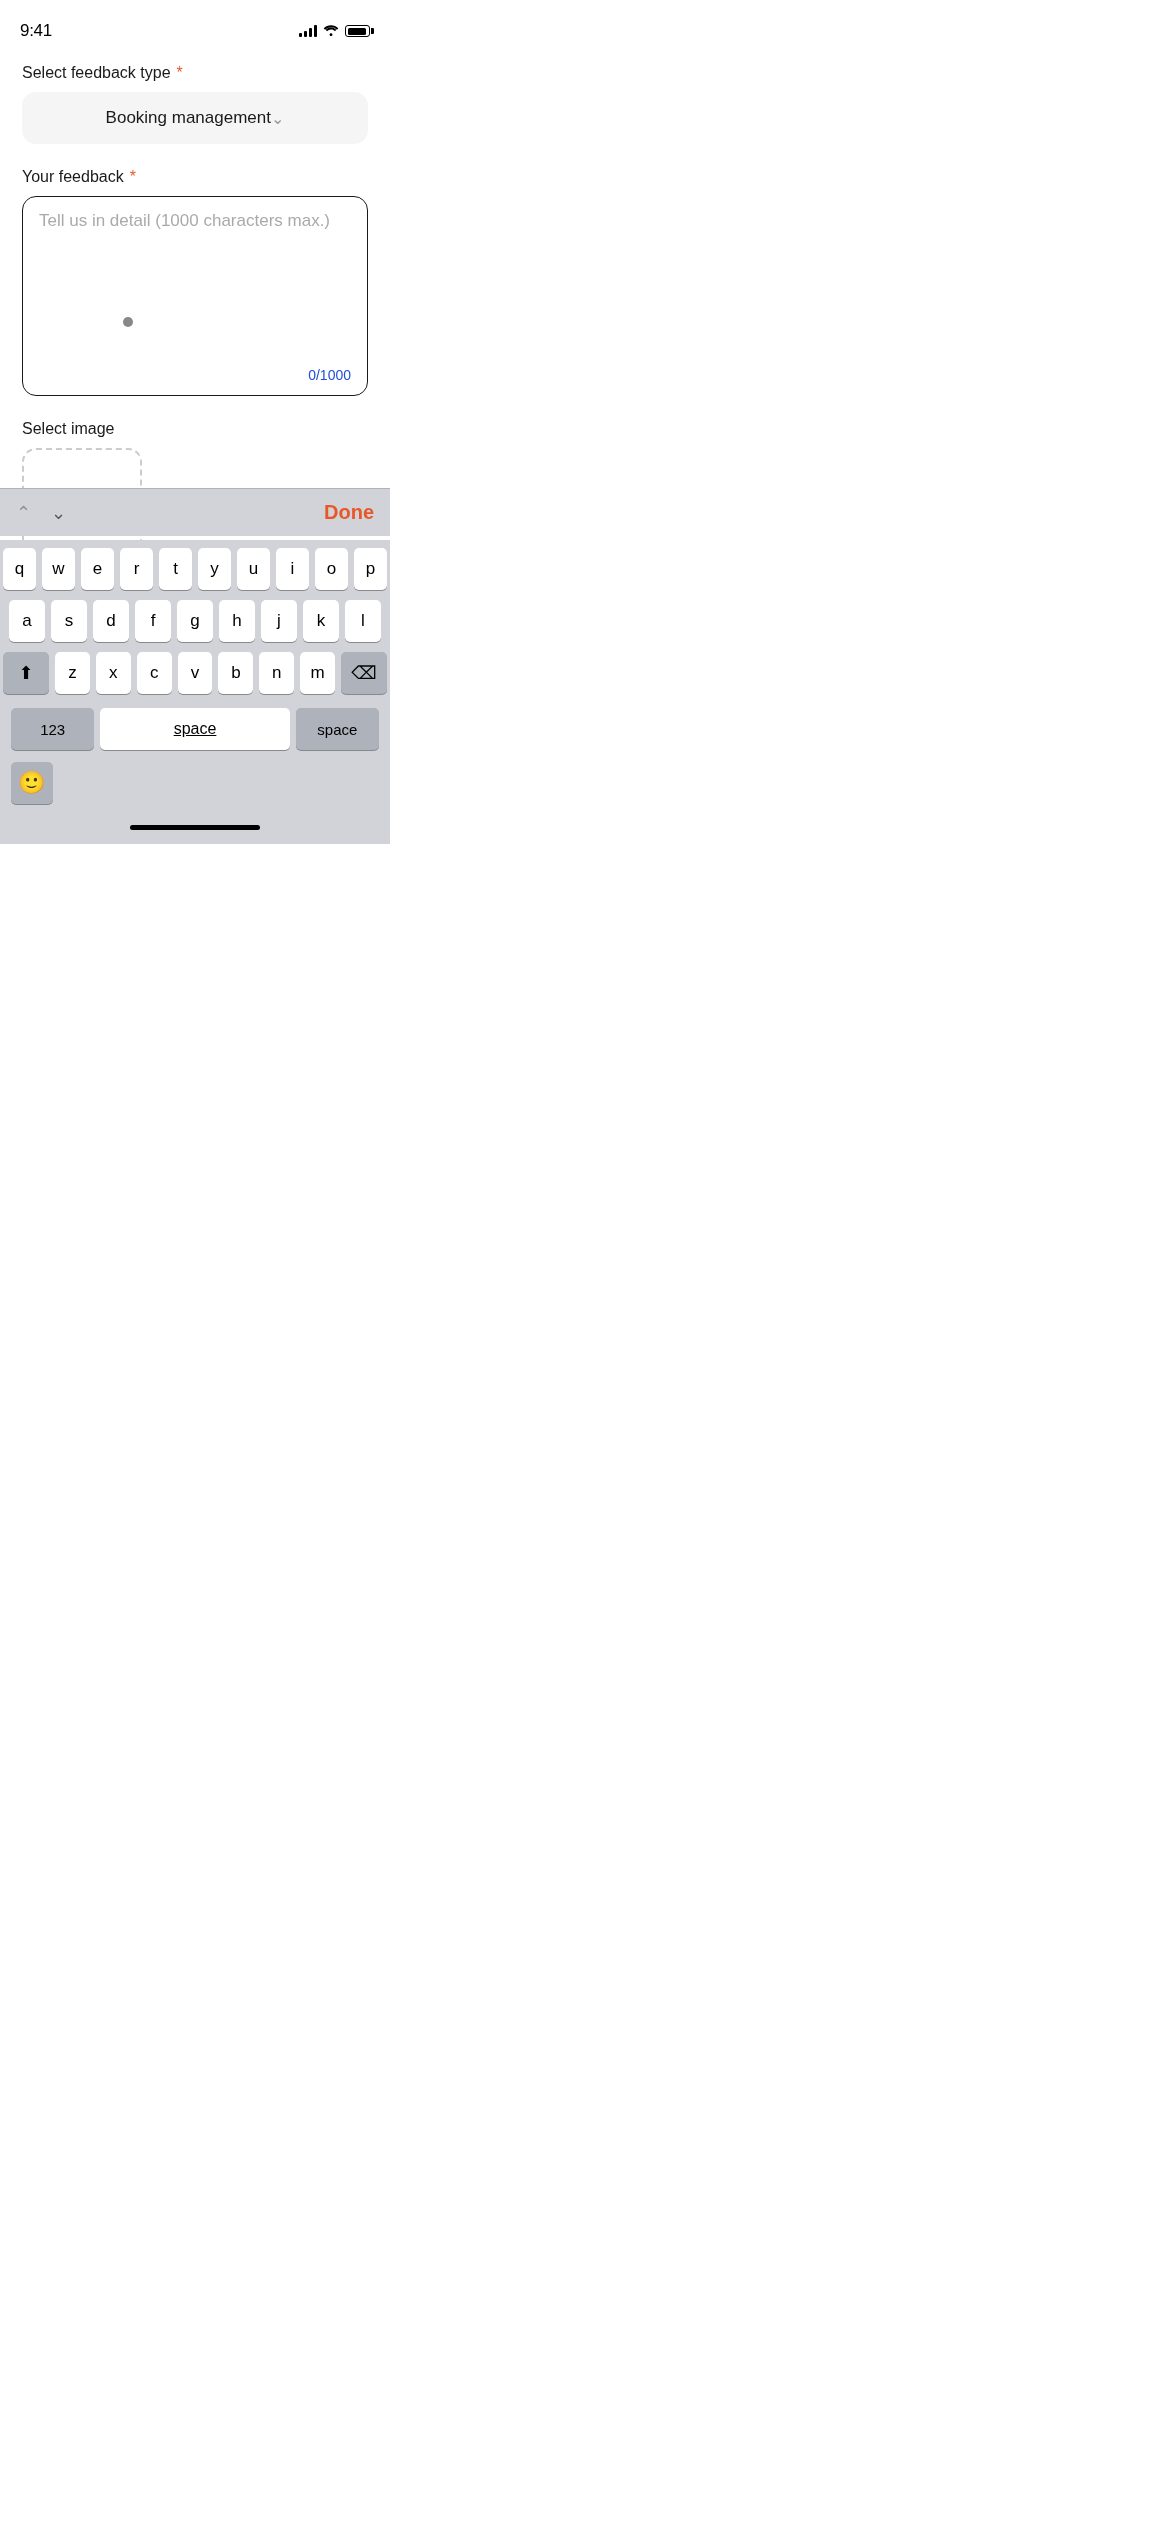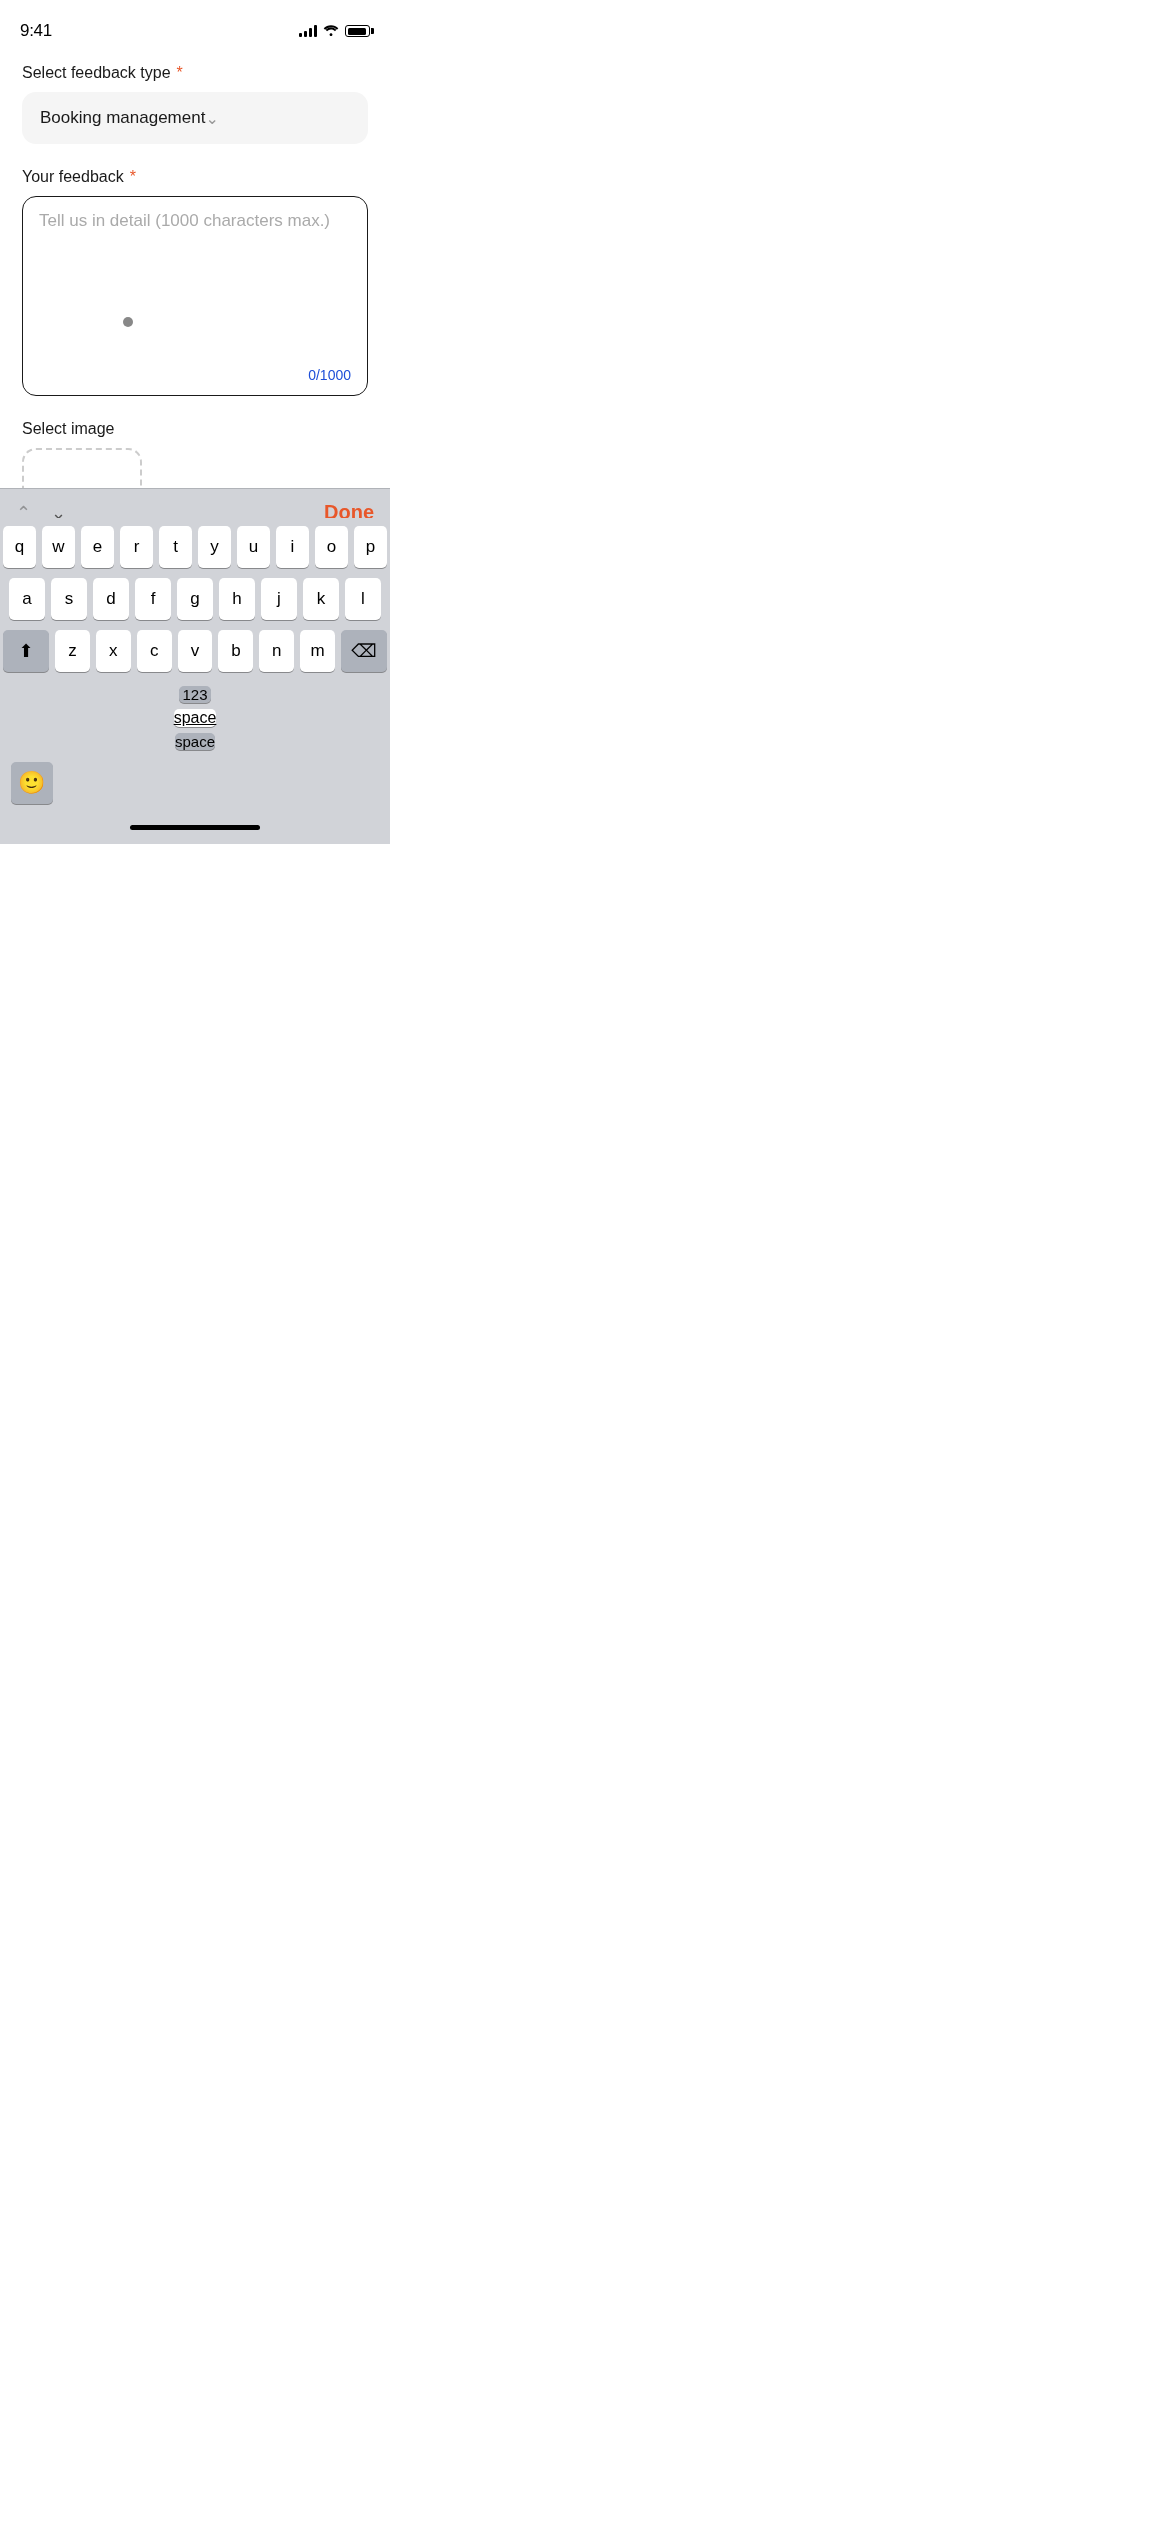--- a/index.html
+++ b/index.html
@@ -105,21 +105,21 @@
       color: #E8572A;
       font-size: 16px;
     }
 
     
     .dropdown-select {
       background: #f5f5f5;
       border-radius: 14px;
       padding: 16px 18px;
       display: flex;
-      justify-content: flex-start;
+      justify-content: center;
       align-items: center;
       cursor: pointer;
     }
 
     .dropdown-value {
       font-size: 17px;
       color: #1a1a1a;
       font-weight: 400;
     }
 
@@ -315,21 +315,20 @@
       flex: 2.2;
       max-width: 88px;
       font-size: 15px;
     }
 
     .bottom-row {
       display: flex;
       align-items: center;
       padding: 4px 8px 8px 8px;
       gap: 6px;
-      flex-direction: column;
     }
 
     .emoji-key {
       background: #adb2bb;
       border-radius: 5px;
       width: 42px;
       height: 42px;
       display: flex;
       align-items: center;
       justify-content: center;

